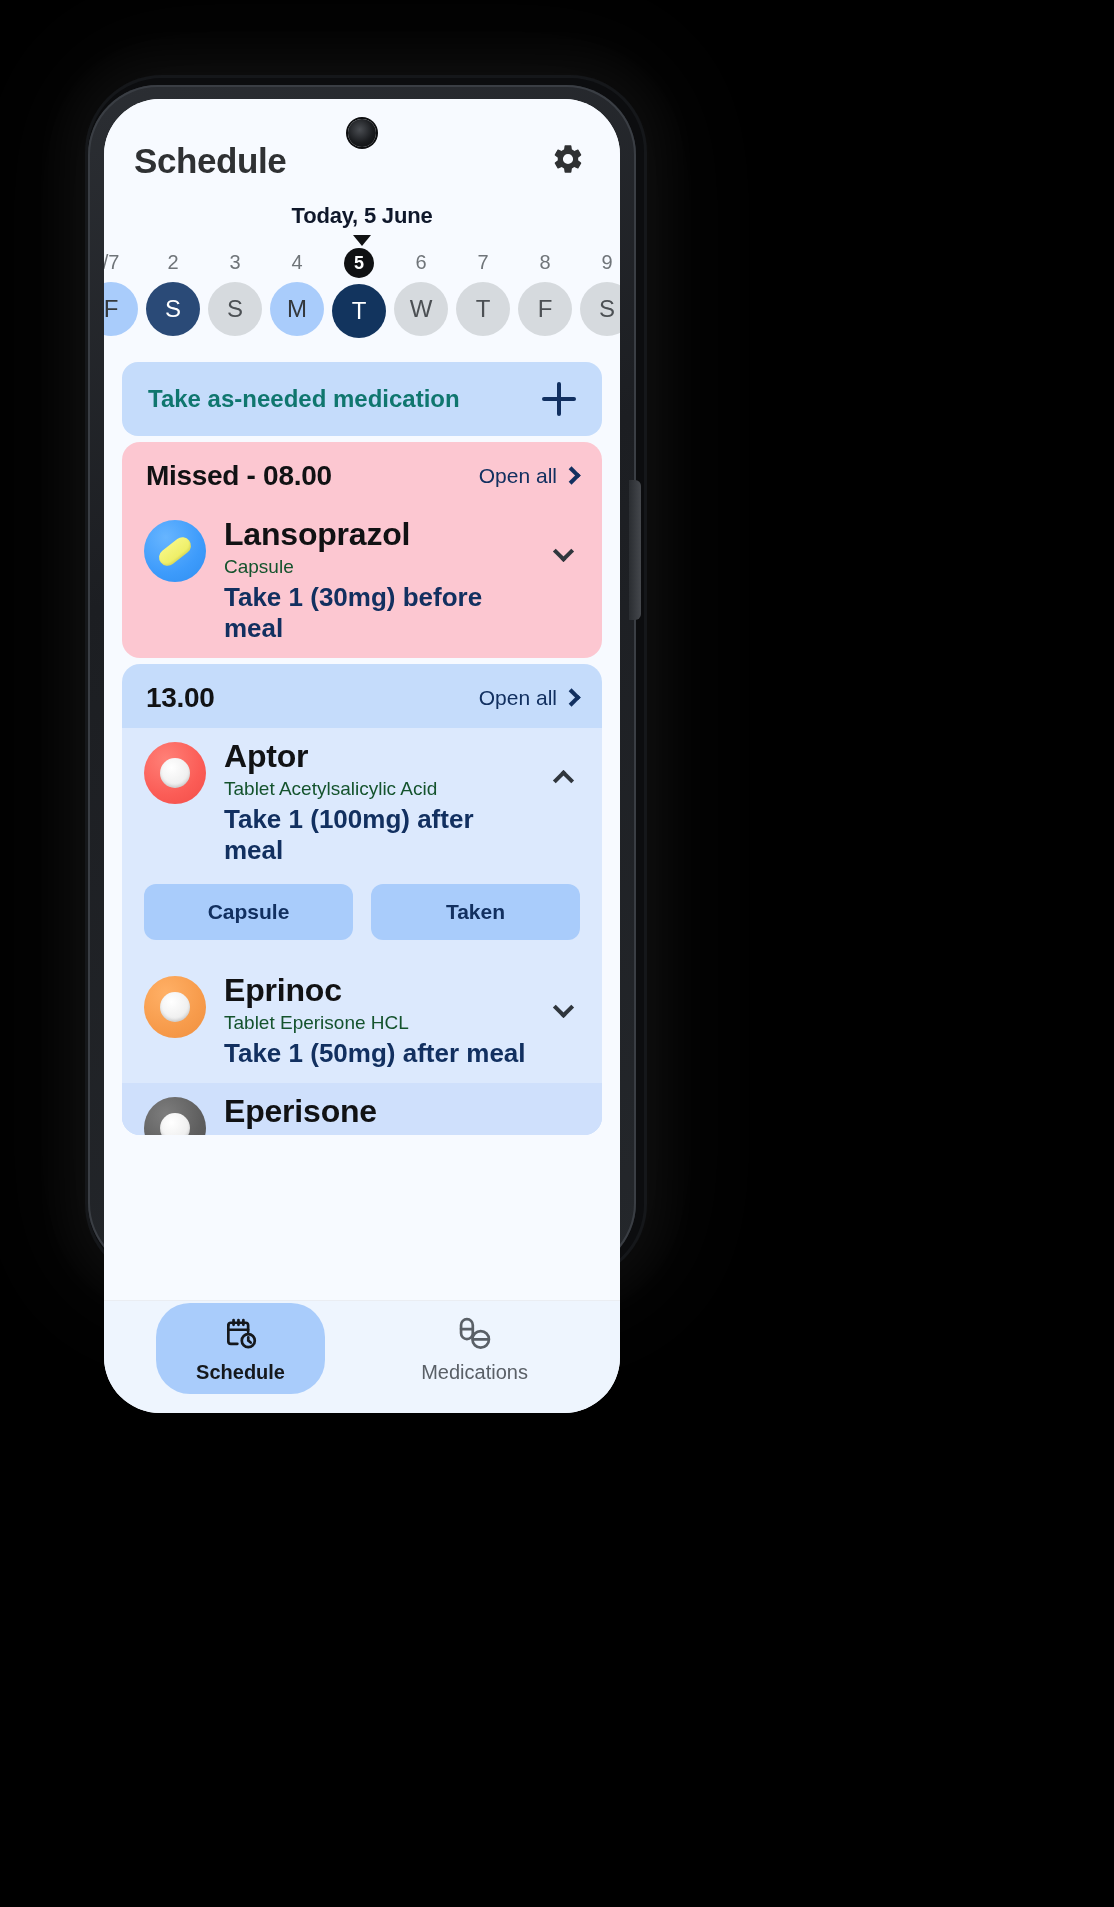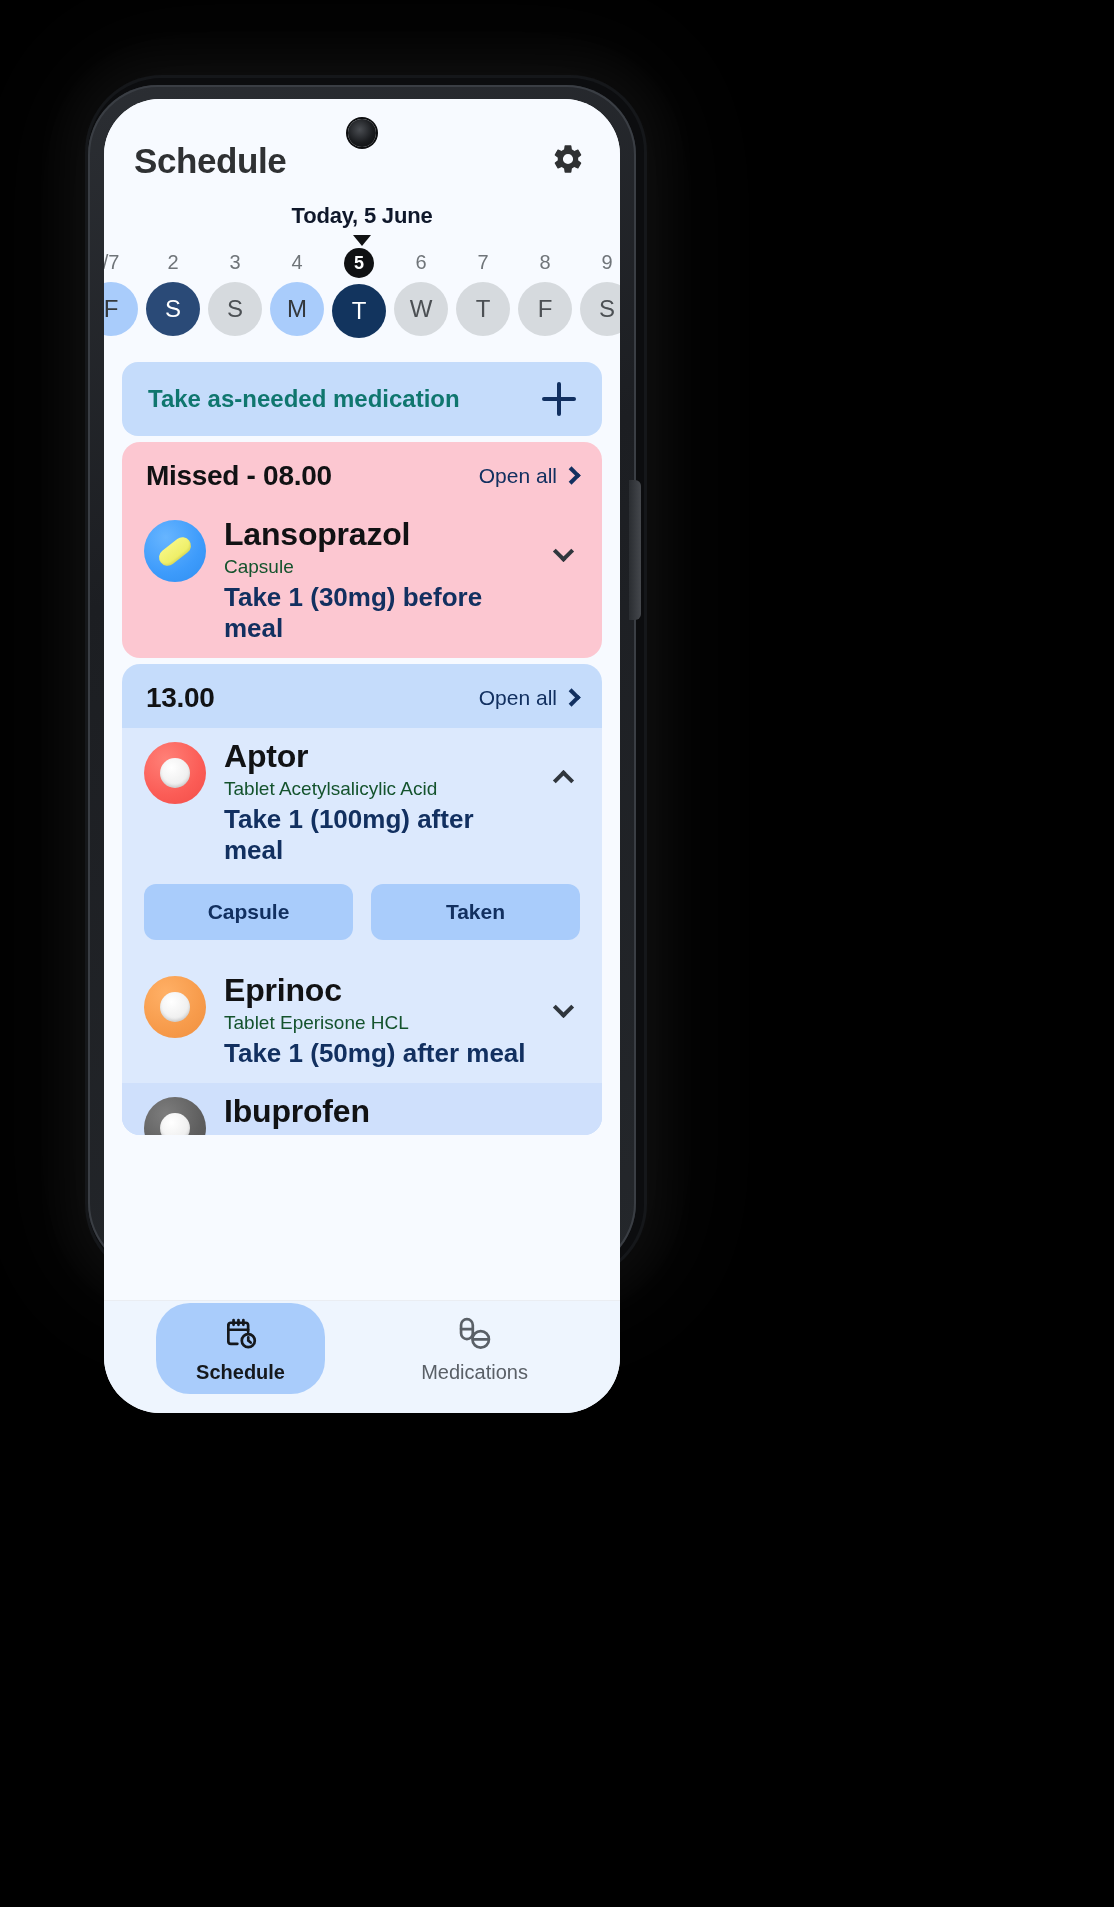--- a/index.html
+++ b/index.html
@@ -390,21 +390,21 @@
               </div>
               <div class="chev-toggle">
                 <i></i>
               </div>
             </div>
             <div class="med-row clipped alt">
               <div class="pill-icon ic-darkgrey">
                 <div class="tablet-inner"></div>
               </div>
               <div class="med-text">
-                <div class="med-name">Ibuprofen</div>
+                <div class="med-name">Eperisone</div>
               </div>
             </div>
           </div>
         </div>
 
     </div>
 
     <div class="navbar">
       <div class="nav-item active">
         <span>

